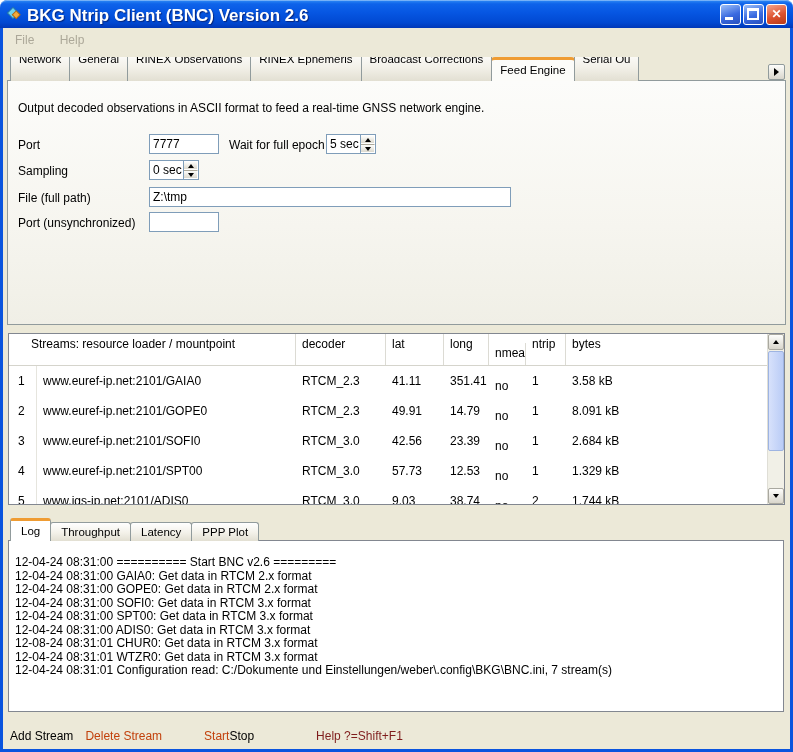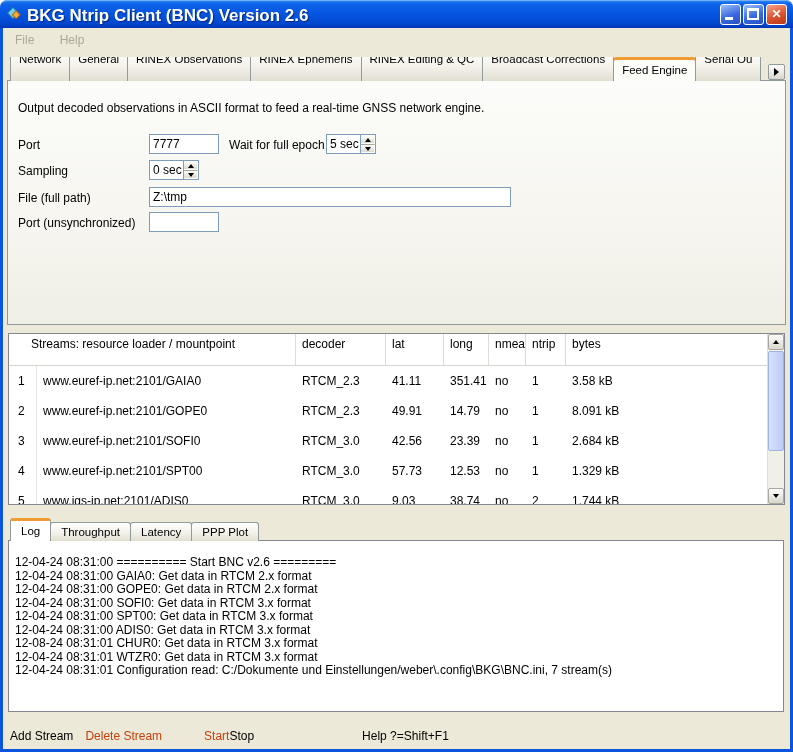--- a/index.html
+++ b/index.html
@@ -108,21 +108,21 @@
   .thead { display: flex; height: 32px; border-bottom: 1px solid #D5D4CC; background: #fff; }
   .th { padding: 3px 0 0 6px; border-right: 1px solid #DCDBD4; overflow: hidden; white-space: nowrap; }
   .th:last-child { border-right: none; }
   .trow { display: flex; height: 30px; align-items: center; }
   .td { padding-left: 6px; overflow: hidden; white-space: nowrap; }
   .td-num { width: 28px; align-self: stretch; display: flex; align-items: center; padding-left: 9px; border-right: 1px solid #E6E5DE; }
   .c-mount, .td-mount { width: 259px; }
   .c-dec,   .td-dec   { width: 90px; }
   .c-lat,   .td-lat   { width: 58px; }
   .c-long,  .td-long  { width: 45px; }
-  .c-nmea,  .td-nmea  { width: 37px; }
+  .c-nmea,  .td-nmea  { width: 37px; margin-top: 9px; }
   .c-ntrip, .td-ntrip { width: 40px; }
   .c-bytes, .td-bytes { flex: 1; }
   .th-streams { width: 287px; padding-left: 22px; }
   .vscroll {
     position: absolute; top: 0; right: 0; bottom: 0; width: 17px;
     background: #F1F0E7; border-left: 1px solid #DFDED6;
   }
   .scroll-btn {
     position: absolute; left: 0; width: 16px; height: 16px;
     border: 1px solid #A9A8A0; border-radius: 2px;
@@ -162,21 +162,21 @@
   }
   .log-line { font-size: 12px; line-height: 13.5px; white-space: nowrap; }
 
   
   .bottom-bar { position: absolute; left: 7px; top: 701px; right: 7px; display: flex; align-items: center; }
   .flat-btn { background: none; border: none; font-family: "Liberation Sans", sans-serif; font-size: 12px; color: #000; cursor: default; white-space: nowrap; }
   .flat-btn.disabled { color: #c2410c; }
   .bb-delete { margin-left: 12px; }
   .bb-start { margin-left: 42px; }
   .bb-stop { margin-left: 0; }
-  .bb-help { margin-left: 108px; color: #000000; white-space: nowrap; }
+  .bb-help { margin-left: 62px; color: #7f1d1d; white-space: nowrap; }
 </style>
 </head>
 <body>
 
 <div class="window">
 
   <div class="titlebar">
     <span class="app-icon">
       <svg width="16" height="16" viewBox="0 0 16 16">
         <rect x="3" y="3" width="8" height="8" transform="rotate(45 7 7)" fill="#6FD2EC" stroke="#1E6EA8"></rect>
@@ -202,21 +202,20 @@
     <div class="menubar">
       <span class="menu-item">File</span>
       <span class="menu-item">Help</span>
     </div>
 
     <div class="tabbar">
       <div class="tab">Network</div>
       <div class="tab">General</div>
       <div class="tab">RINEX Observations</div>
       <div class="tab">RINEX Ephemeris</div>
-      <div class="tab">RINEX Editing &amp; QC</div>
       <div class="tab">Broadcast Corrections</div>
       <div class="tab active">Feed Engine</div>
       <div class="tab">Serial Ou</div>
     </div>
     <div class="tab-scroll">
       <span class="tri-right"></span>
     </div>
 
     <div class="tab-pane">
       <div class="description">Output decoded observations in ASCII format to feed a real-time GNSS network engine.</div>

